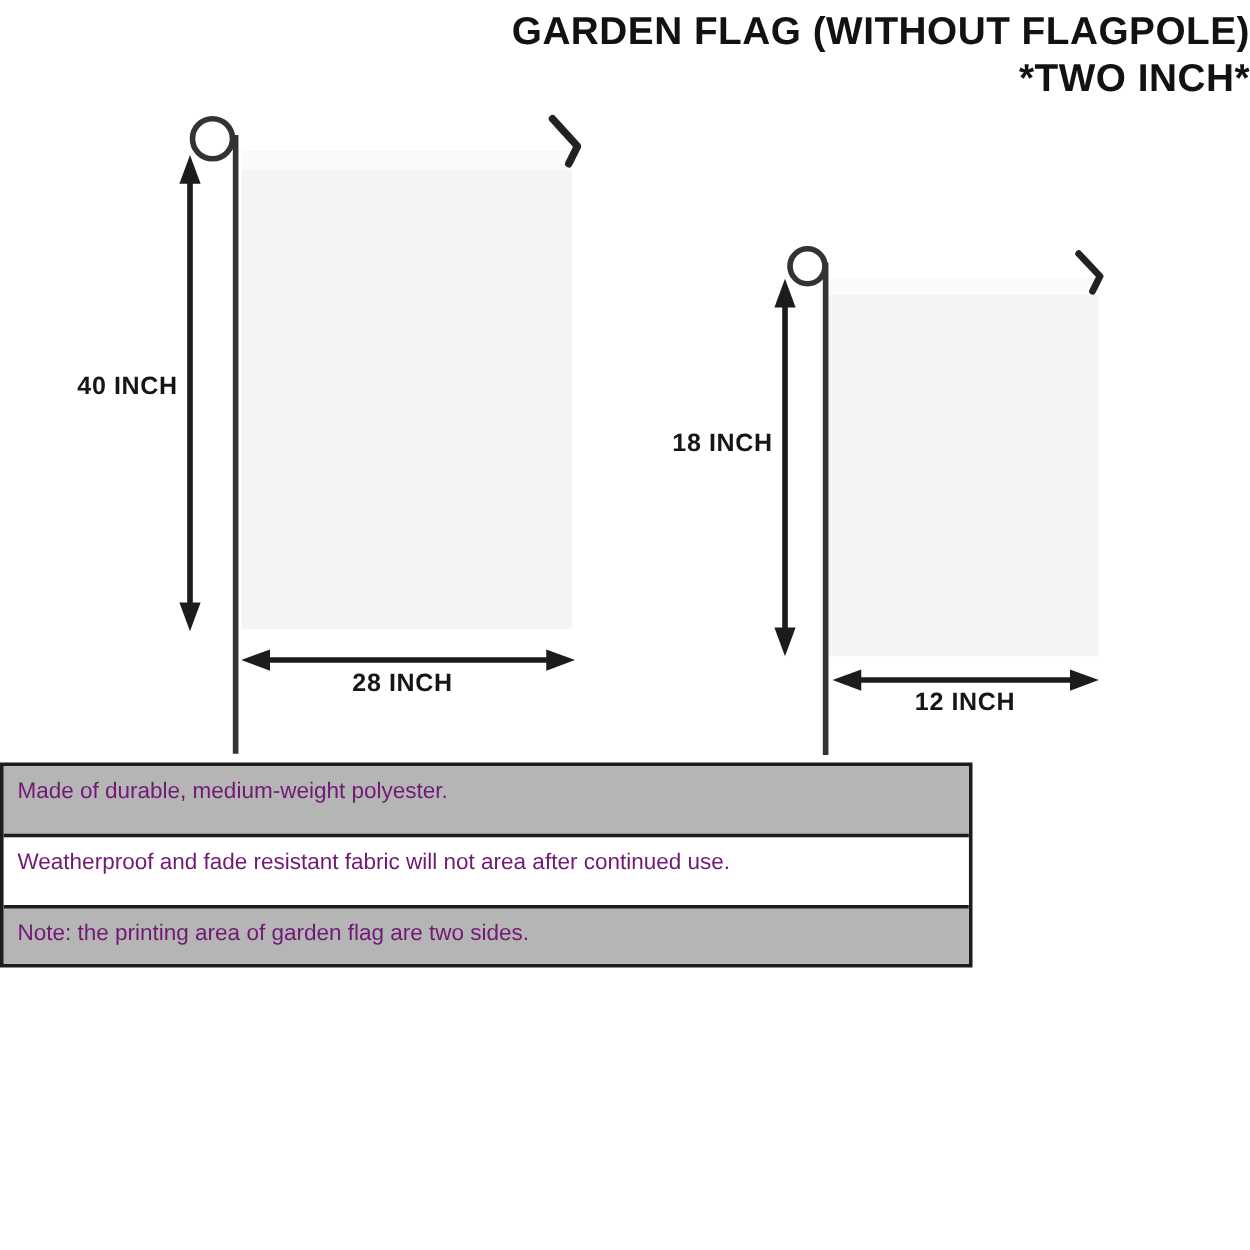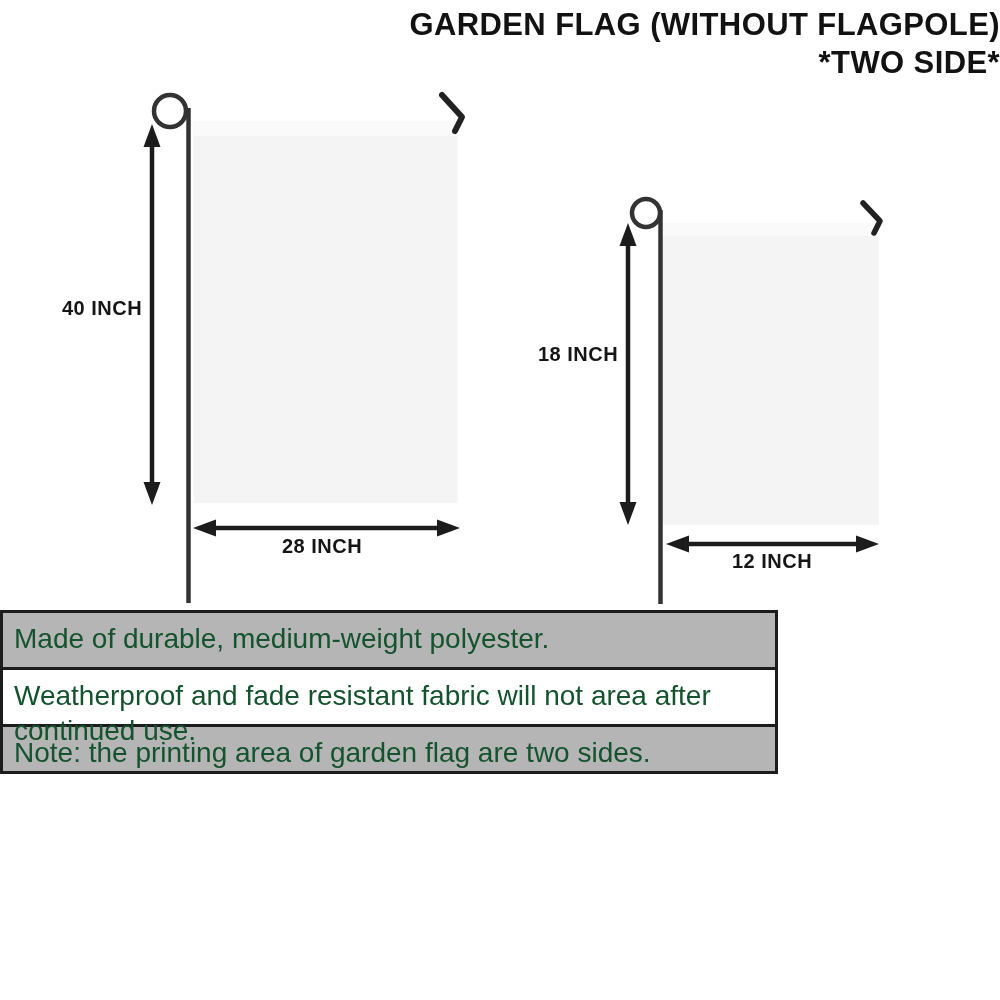--- a/index.html
+++ b/index.html
@@ -21,33 +21,33 @@
   .pole-stroke{stroke:var(--pole);fill:none;}
   .hook-stroke{stroke:#222;fill:none;stroke-linecap:round;stroke-linejoin:round;}
   .dim-line{stroke:var(--ink);}
   .dim-head{fill:var(--ink);}
   .dim-label{font-family:"Liberation Sans",sans-serif;font-weight:700;font-size:20px;
              fill:#161616;letter-spacing:.5px;}
 
   .features{position:absolute;top:610px;left:0;width:778px;box-sizing:border-box;
             border:3px solid var(--table-border);}
   .frow{box-sizing:border-box;height:57px;border-bottom:3px solid var(--table-border);
-        padding:8px 12px 0 11px;font-size:28px;line-height:1.25;color:#14532d;}
+        padding:8px 12px 0 11px;font-size:18px;line-height:1.25;color:#701a75;}
   .frow:last-child{border-bottom:none;height:44px;}
   .frow.gray{background:var(--row-gray);}
   .frow.white{background:#ffffff;}
 </style>
 </head>
 <body>
 
 <div class="stage">
 
   <div class="title">
     <span class="line">GARDEN FLAG (WITHOUT FLAGPOLE)</span>
-    <span class="line">*TWO SIDE*</span>
+    <span class="line">*TWO INCH*</span>
   </div>
 
   <svg class="diagram" width="1000" height="612" viewBox="0 0 1000 612">
     <defs>
       <linearGradient id="flagGrad" x1="0" y1="0" x2="0" y2="1">
         <stop offset="0" stop-color="#f7f7f8"></stop>
         <stop offset="0.5" stop-color="#f3f3f4"></stop>
         <stop offset="1" stop-color="#f1f1f2"></stop>
       </linearGradient>
     </defs>

